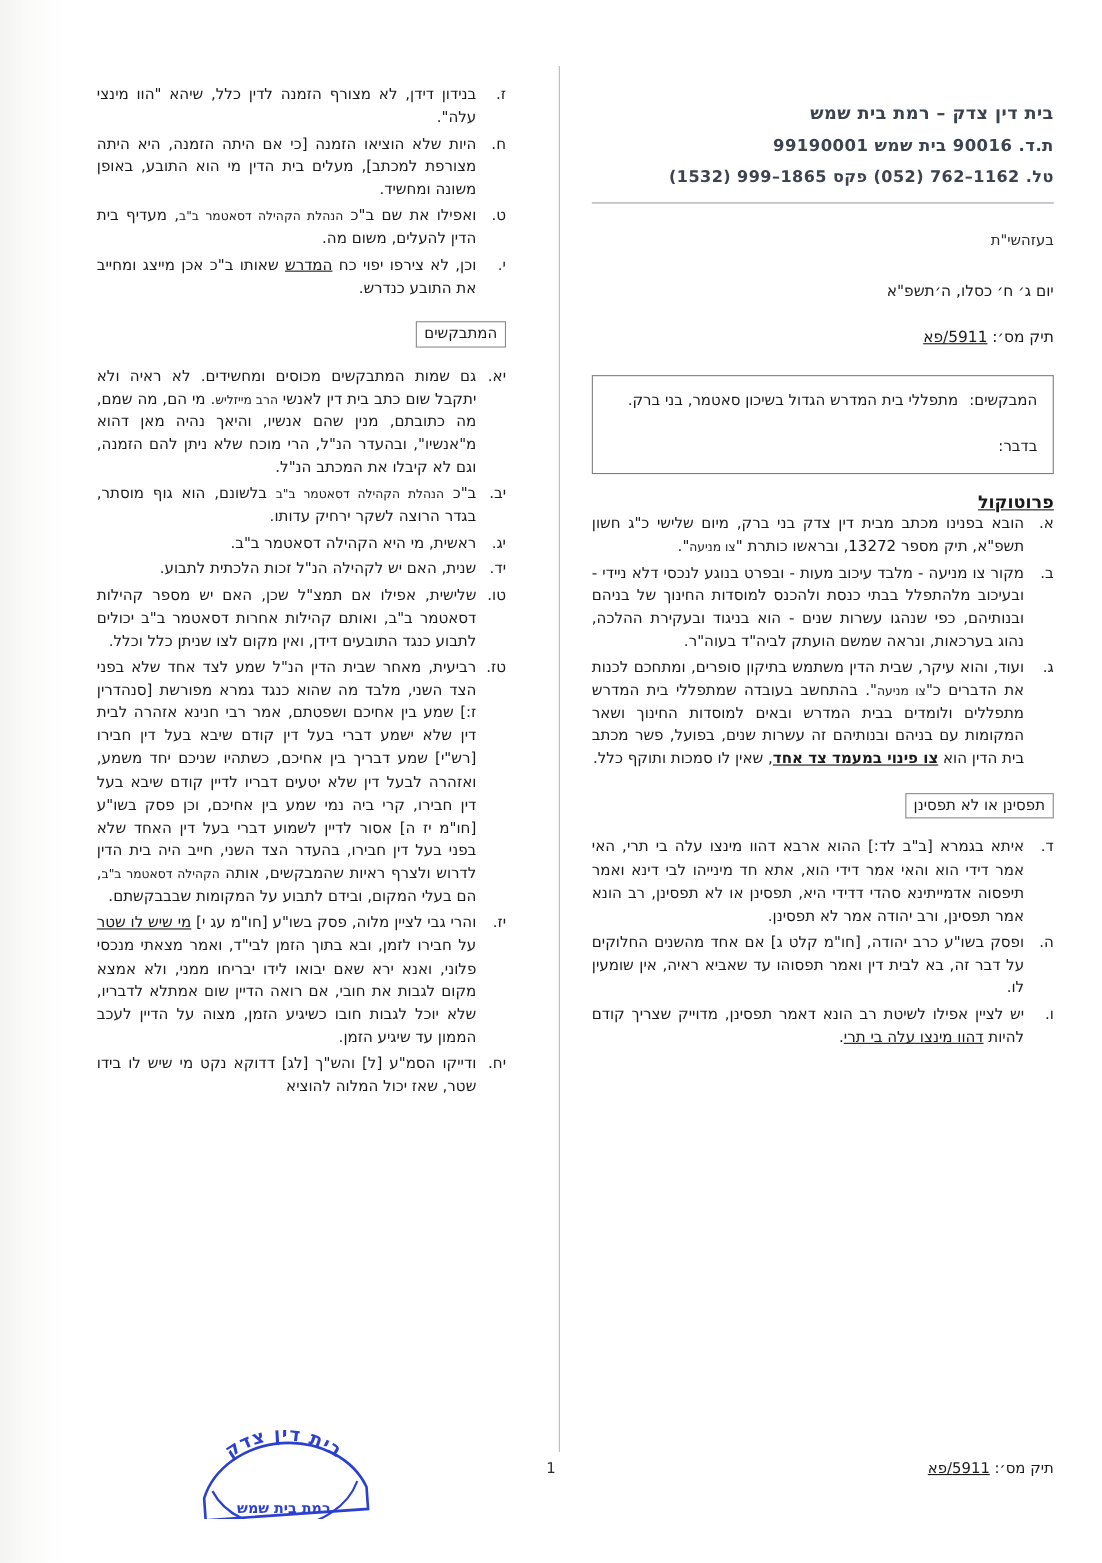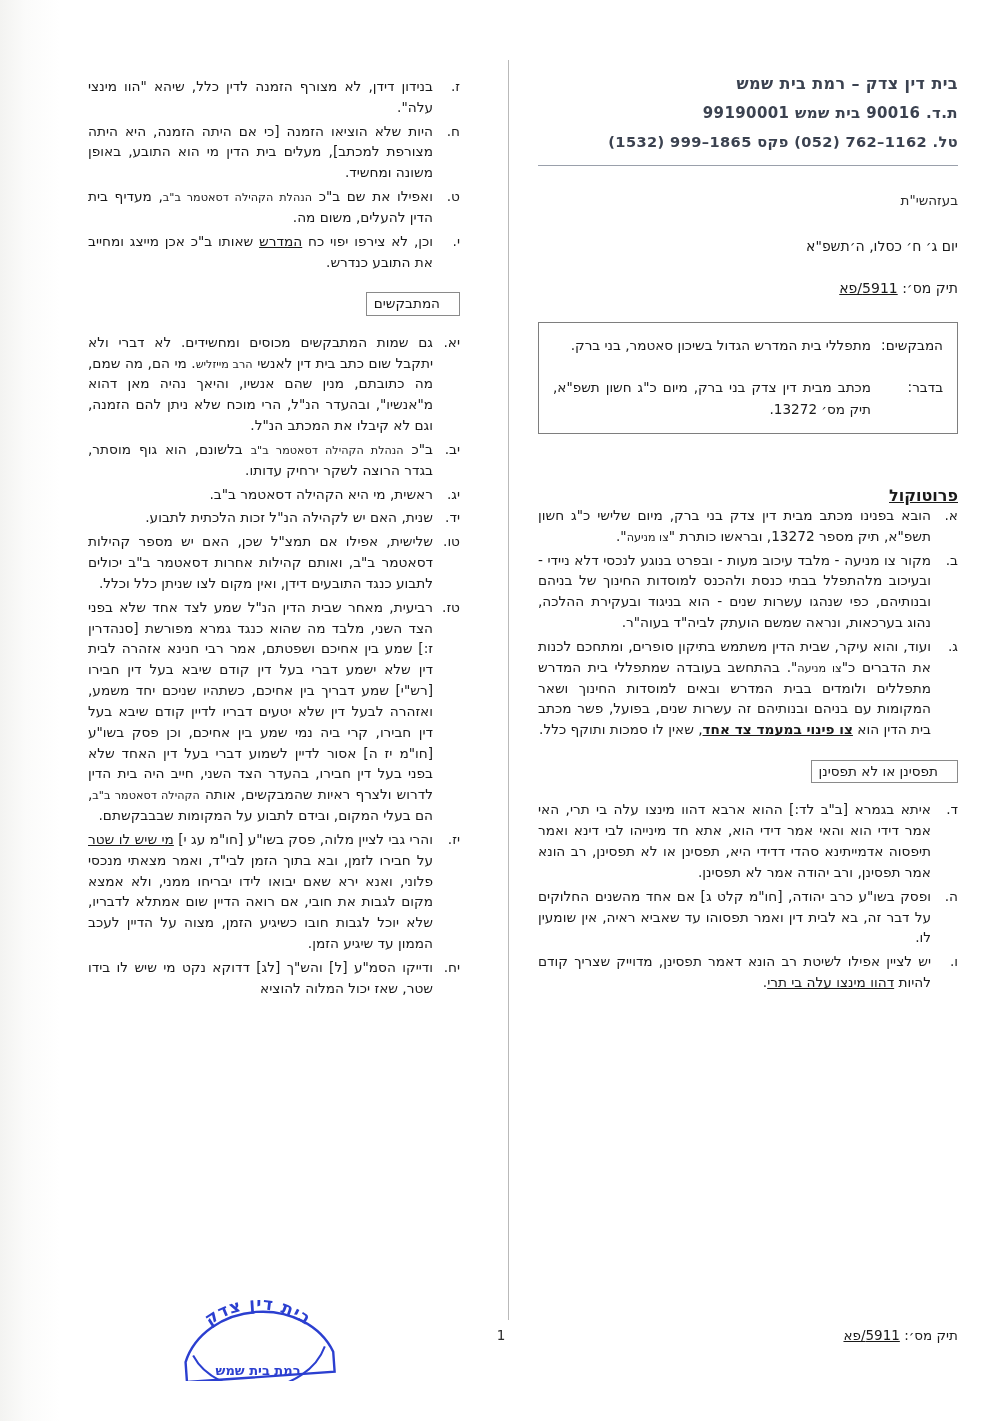--- a/index.html
+++ b/index.html
@@ -29,21 +29,21 @@
     background:#b9b9b9;
   }
 
   
   .col{
     position:absolute;
     direction:rtl;
     text-align:justify;
     text-align-last:right;
   }
-  .col-right{ right:44px; top:68px; width:420px; }
+  .col-right{ right:44px; top:87px; width:420px; }
   .col-left { left:88px;  top:76px; width:372px; }
 
   
   .letterhead{
     direction:rtl;text-align:center;
     font-weight:bold;
     font-size:15.5px;
     letter-spacing:.4px;
     line-height:1.95;
     color:#3b4250;
@@ -82,26 +82,26 @@
   .party-row{display:flex;gap:10px;align-items:flex-start;}
   .party-row + .party-row{margin-top:20px;}
   .party-label{flex:0 0 62px;text-align:left;}
   .party-val{flex:1 1 auto;text-align:justify;text-align-last:right;}
 
   
   .doc-title{
     direction:rtl;text-align:center;
     font-weight:bold;font-size:16px;
     text-decoration:underline;
-    margin-top:52px;
+    margin-top:16px;
   }
   .box-heading{
     display:inline-block;
     border:1px solid #8a8a8a;
-    padding:1px 19px 2px 7px;
+    padding:1px 7px 2px 7px;
     font-size:13.6px;
     line-height:1.35;
   }
   .box-heading-wrap{direction:rtl;text-align:center;margin:20px 0 16px 0;}
   .box-heading-wrap.left-col{text-align:center;}
 
   
   ol.heb-list{
     list-style:none;
     margin:0;padding:0;
@@ -180,21 +180,20 @@
       <span class="u">5911/פא</span>
     </div>
 
     <div class="parties-box">
       <div class="party-row">
         <div class="party-label">המבקשים:</div>
         <div class="party-val">מתפללי בית המדרש הגדול בשיכון סאטמר, בני ברק.</div>
       </div>
       <div class="party-row">
         <div class="party-label">בדבר:</div>
-        <div class="party-val">מכתב מבית דין צדק בני ברק, מיום כ"ג חשון תשפ"א, תיק מס׳ 13272.</div>
       </div>
     </div>
 
     <div class="doc-title">פרוטוקול</div>
 
     <ol class="heb-list">
         <li>
           <span class="li-mark">א.</span>
           <span class="li-body"><span>הובא בפנינו מכתב מבית דין צדק בני ברק, מיום שלישי כ"ג חשון תשפ"א, תיק מספר 13272, ובראשו כותרת "</span><span class="small-ann">צו מניעה</span><span>".</span></span>
         </li>
@@ -250,21 +249,21 @@
         </li>
       </ol>
 
     <div class="box-heading-wrap left-col">
       <span class="box-heading">המתבקשים</span>
     </div>
 
     <ol class="heb-list">
         <li>
           <span class="li-mark">יא.</span>
-          <span class="li-body"><span>גם שמות המתבקשים מכוסים ומחשידים. לא דברי ולא יתקבל שום כתב בית דין לאנשי </span><span class="small-ann">הרב מייזליש</span><span>. מי הם, מה שמם, מה כתובתם, מנין שהם אנשיו, והיאך נהיה מאן דהוא מ"אנשיו", ובהעדר הנ"ל, הרי מוכח שלא ניתן להם הזמנה, וגם לא קיבלו את המכתב הנ"ל.</span></span>
+          <span class="li-body"><span>גם שמות המתבקשים מכוסים ומחשידים. לא ראיה ולא יתקבל שום כתב בית דין לאנשי </span><span class="small-ann">הרב מייזליש</span><span>. מי הם, מה שמם, מה כתובתם, מנין שהם אנשיו, והיאך נהיה מאן דהוא מ"אנשיו", ובהעדר הנ"ל, הרי מוכח שלא ניתן להם הזמנה, וגם לא קיבלו את המכתב הנ"ל.</span></span>
         </li>
       </ol>
 
 
     <ol class="heb-list">
         <li>
           <span class="li-mark">יב.</span>
           <span class="li-body"><span>ב"כ </span><span class="small-ann">הנהלת הקהילה דסאטמר ב"ב</span><span> בלשונם, הוא גוף מוסתר, בגדר הרוצה לשקר ירחיק עדותו.</span></span>
         </li>
         <li>

